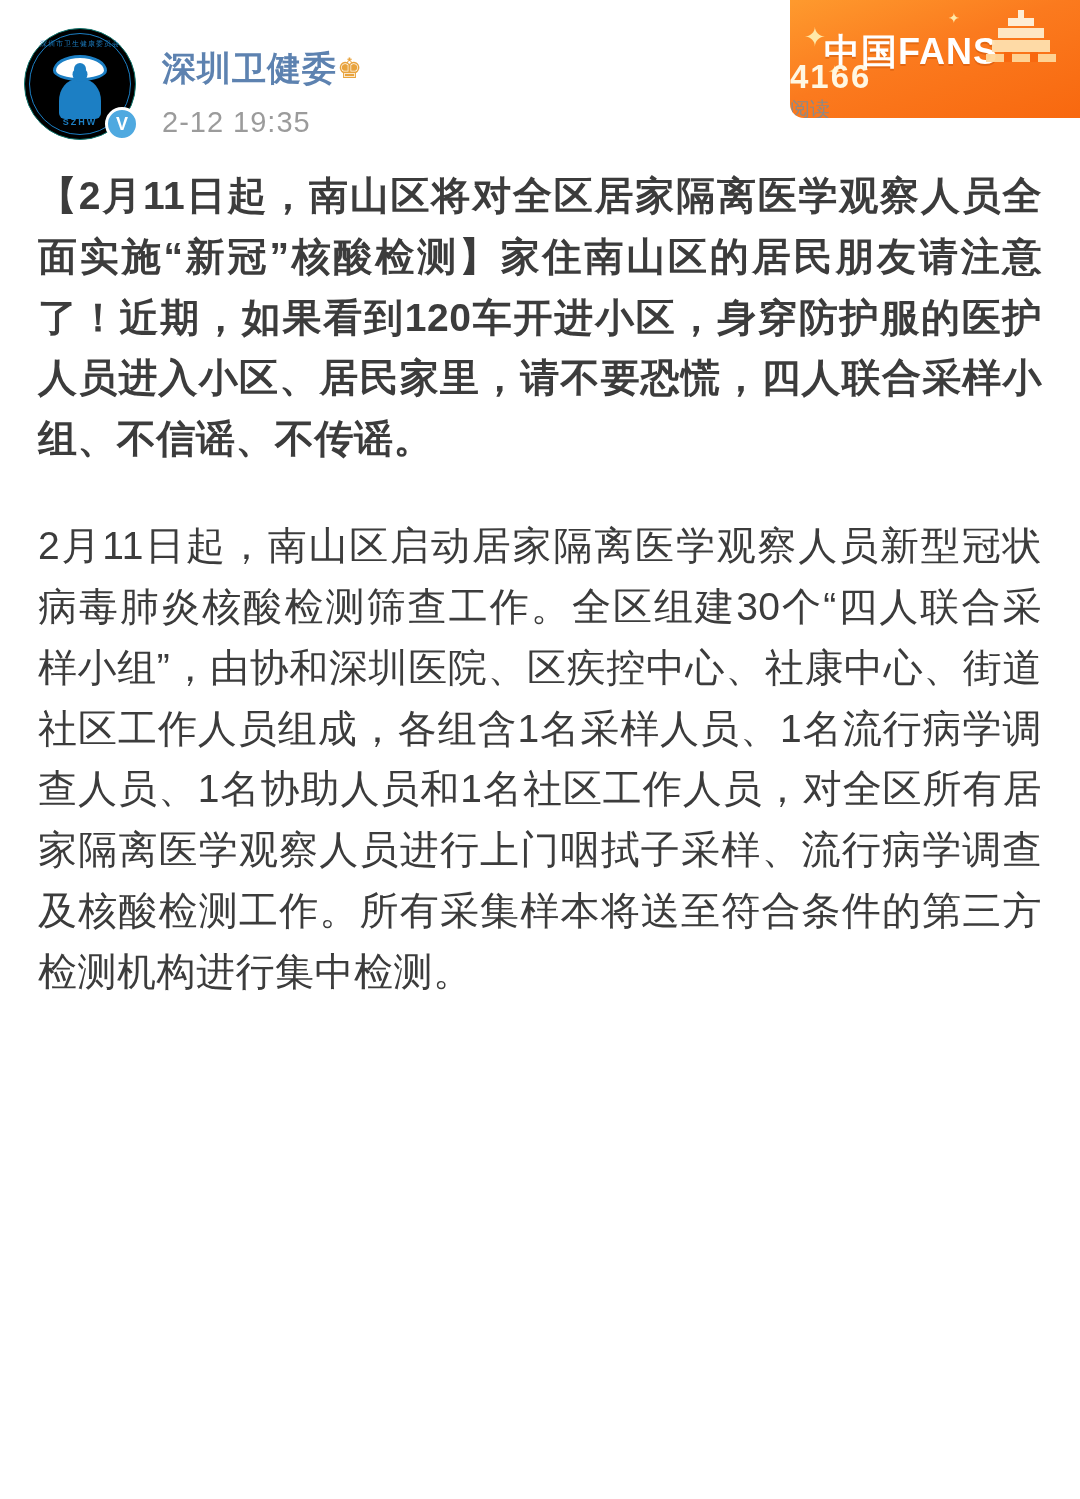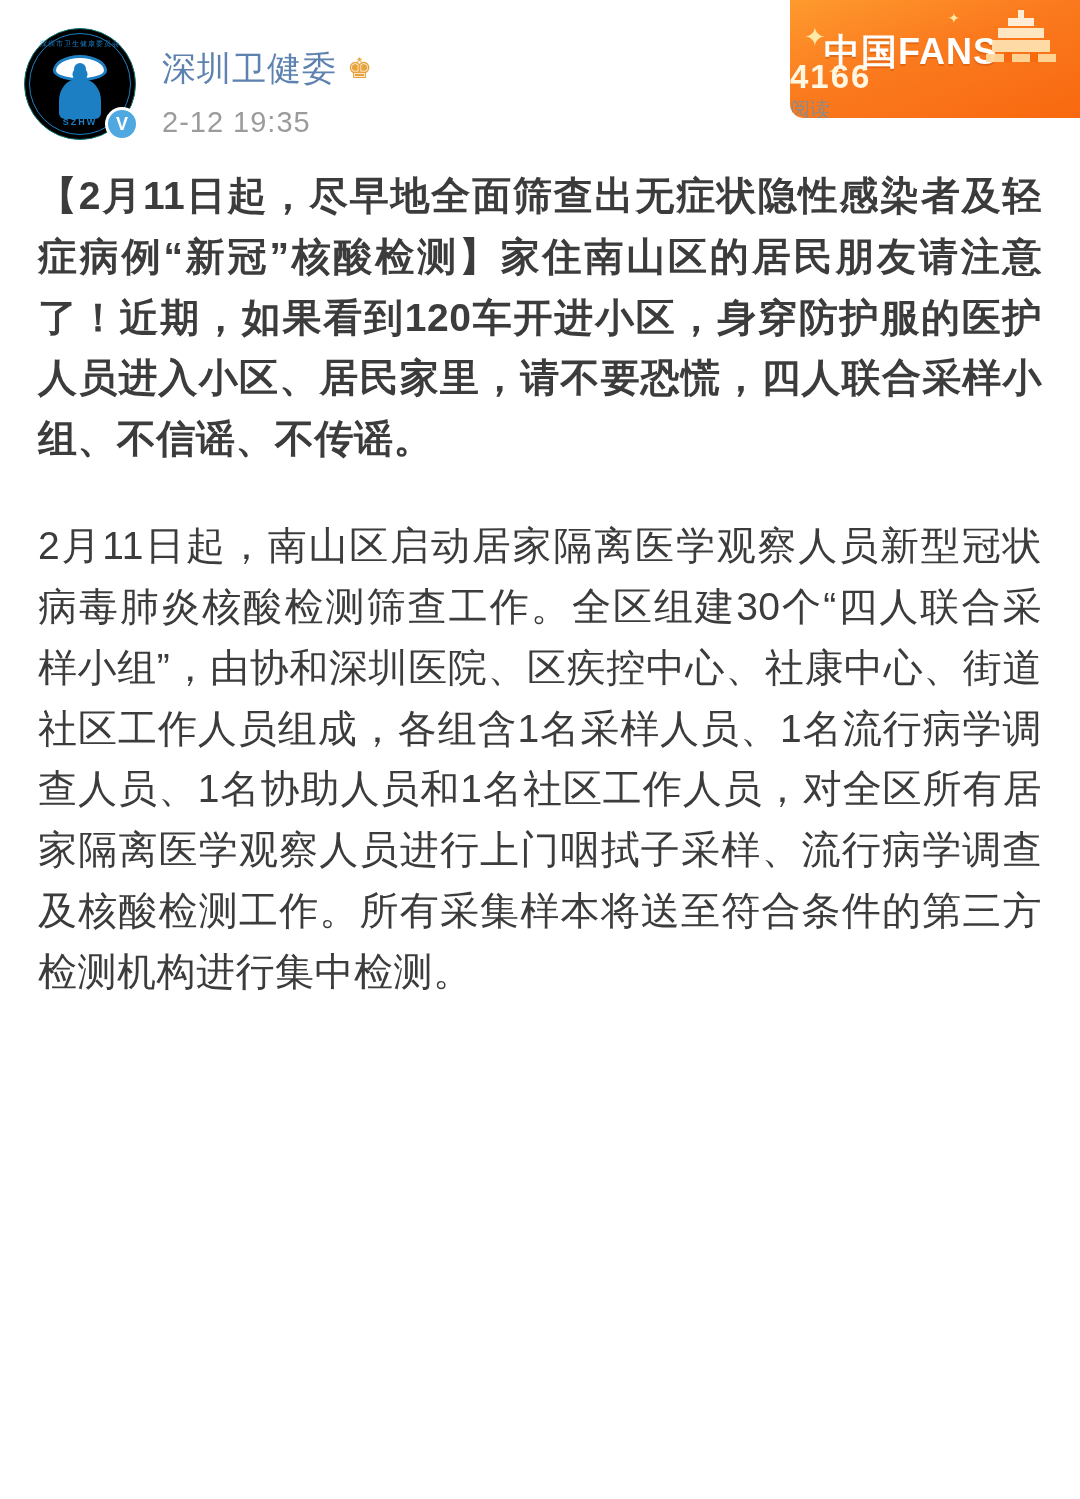--- a/index.html
+++ b/index.html
@@ -121,21 +121,21 @@
     text-align: center;
   }
 
   .header-texts {
     margin-left: 26px;
     padding-top: 26px;
   }
   .account-line {
     display: flex;
     align-items: center;
-    gap: 10px;
+    font-weight: bold;
   }
   .account-name {
     color: #5d82b0;
     font-size: 34px;
     letter-spacing: 1px;
   }
   .crown-icon {
     color: #e8a33d;
     font-size: 28px;
     line-height: 1;
@@ -262,20 +262,20 @@
         <rect x="26" y="44" width="8" height="10" fill="#f8680f"></rect>
         <rect x="52" y="44" width="8" height="10" fill="#f8680f"></rect>
       </svg>
       <div class="brand-count">4166</div>
       <div class="brand-read">阅读</div>
     </div>
   </div>
 
   <div class="article">
     <p class="lead">
-      <span class="bold">【2月11日起，尽早地全面筛查出无症状隐性感染者及轻症病例“新冠”核酸检测】</span><span>家住南山区的居民朋友请注意了！近期，如果看到120车开进小区，身穿防护服的医护人员进入小区、居民家里，请不要恐慌，四人联合采样小组、不信谣、不传谣。</span>
+      <span class="bold">【2月11日起，南山区将对全区居家隔离医学观察人员全面实施“新冠”核酸检测】</span><span>家住南山区的居民朋友请注意了！近期，如果看到120车开进小区，身穿防护服的医护人员进入小区、居民家里，请不要恐慌，四人联合采样小组、不信谣、不传谣。</span>
     </p>
     <p>
       <span>2月11日起，南山区启动居家隔离医学观察人员新型冠状病毒肺炎核酸检测筛查工作。全区组建30个“四人联合采样小组”，由协和深圳医院、区疾控中心、社康中心、街道社区工作人员组成，各组含1名采样人员、1名流行病学调查人员、1名协助人员和1名社区工作人员，对全区所有居家隔离医学观察人员进行上门咽拭子采样、流行病学调查及核酸检测工作。所有采集样本将送至符合条件的第三方检测机构进行集中检测。</span>
     </p>
   </div>
 
 </div>
 
 </body></html>

